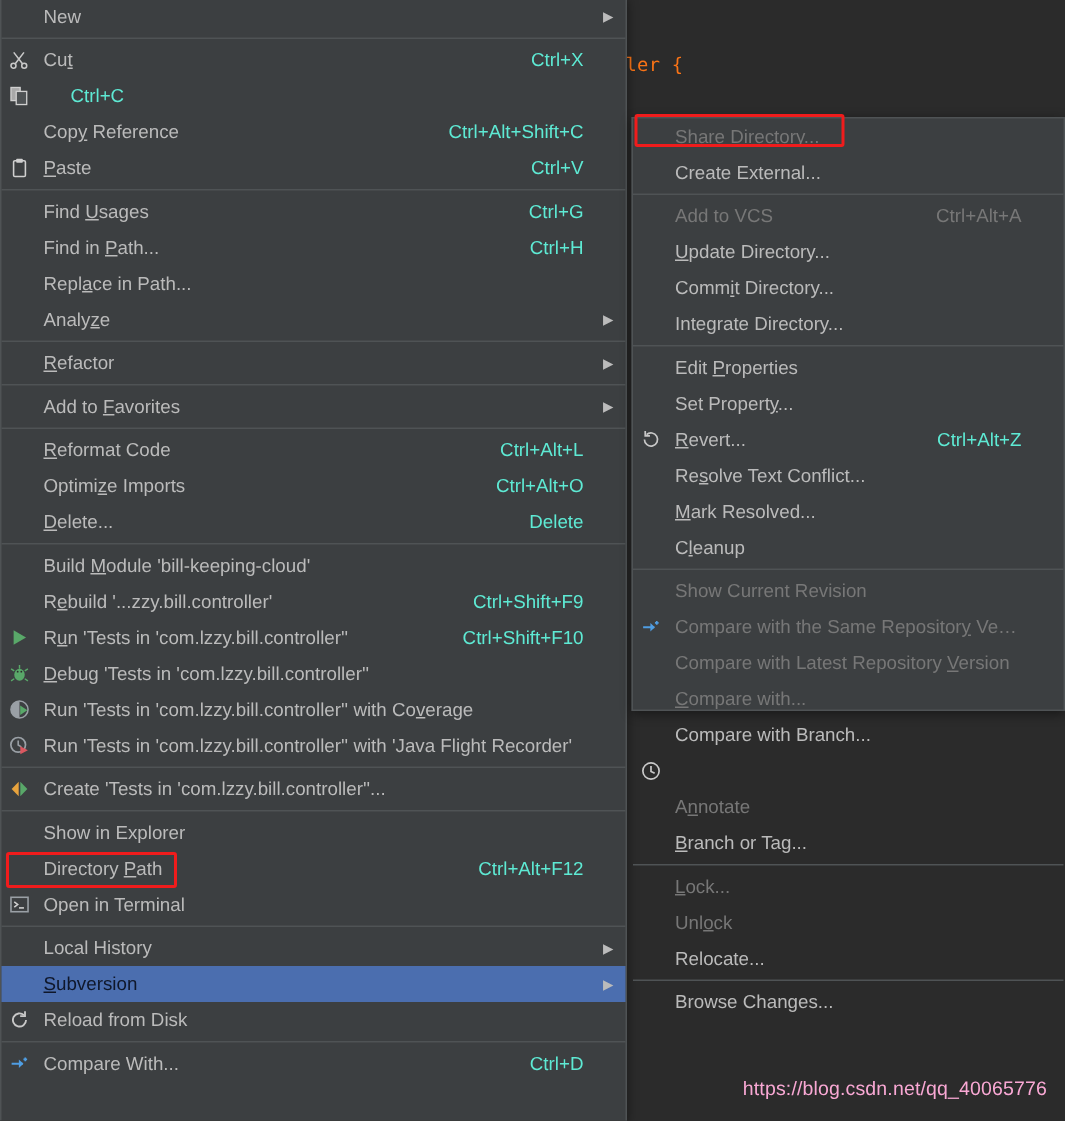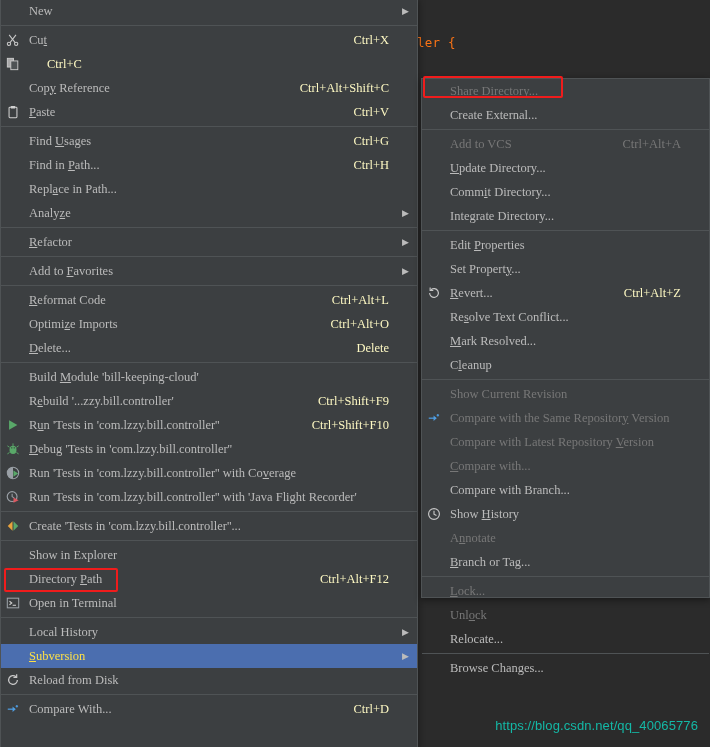--- a/index.html
+++ b/index.html
@@ -38,21 +38,21 @@
     font-family: "DejaVu Sans Mono", monospace;
     font-size: 12.5px;
     color: #f97316;
     letter-spacing: .2px;
   }
   .watermark {
     position: absolute;
     right: 12px;
     top: 718px;
     font-size: 13px;
-    color: #14b8a6;
+    color: #f9a8d4;
     font-family: "Liberation Sans", sans-serif;
     letter-spacing: .1px;
   }
   
   .menu {
     position: absolute;
     background: #3c3f41;
     border: 1px solid #4f5355;
     box-sizing: border-box;
     box-shadow: 0 2px 7px rgba(0,0,0,.45);
@@ -63,58 +63,57 @@
   #menu-main {
     left: 0px;
     top: -2px;
     width: 418px;
     height: 750px;
   }
   #menu-sub {
     left: 421px;
     top: 78px;
     width: 289px;
-    height: 520px;
+    height: 396px;
   }
   .mi {
     position: relative;
     display: flex;
     align-items: center;
     height: 24px;
     padding: 0 8px 0 0;
     box-sizing: border-box;
     white-space: nowrap;
-    font-family: Liberation Serif, serif;
   }
   .mi .ico {
     width: 24px;
     min-width: 24px;
     height: 24px;
     display: flex;
     align-items: center;
     justify-content: center;
   }
   .mi .ico svg { display: block; }
   .mi .lbl {
     flex: 1;
     padding-left: 4px;
     overflow: hidden;
     text-overflow: ellipsis;
   }
   .mi .acc {
-    color: #fef9c3;
+    color: #5eead4;
     padding-left: 22px;
     font-size: 12.5px;
   }
   .mi.disabled .lbl,
   .mi.disabled .acc { color: #777777; }
   .mi.sel {
     background: #4b6eaf;
   }
-  .mi.sel .lbl { color: #fde047; }
+  .mi.sel .lbl { color: #0f172a; }
   .mi .arrow {
     width: 12px;
     min-width: 12px;
     margin-left: 8px;
     color: #bbbbbb;
     font-size: 9px;
     line-height: 1;
     text-align: right;
   }
   .mi.disabled .arrow { color: #777; }
@@ -475,21 +474,20 @@
         <span class="lbl">Compare with Branch...</span>
         <span class="arrow"></span>
       </div>
       <div class="mi">
         <span class="ico">
           <svg width="14" height="14" viewBox="0 0 16 16">
             <circle cx="8" cy="8" r="6.2" fill="none" stroke="#c8c8c8" stroke-width="1.3"></circle>
             <path d="M8 4.2 V8.3 L10.8 9.8" stroke="#c8c8c8" stroke-width="1.3" fill="none"></path>
           </svg>
         </span>
-        <span class="lbl">Show <span class="ul">H</span>istory</span>
         <span class="arrow"></span>
       </div>
       <div class="mi disabled">
         <span class="ico"></span>
         <span class="lbl">A<span class="ul">n</span>notate</span>
         <span class="arrow"></span>
       </div>
       <div class="mi">
         <span class="ico"></span>
         <span class="lbl"><span class="ul">B</span>ranch or Tag...</span>

